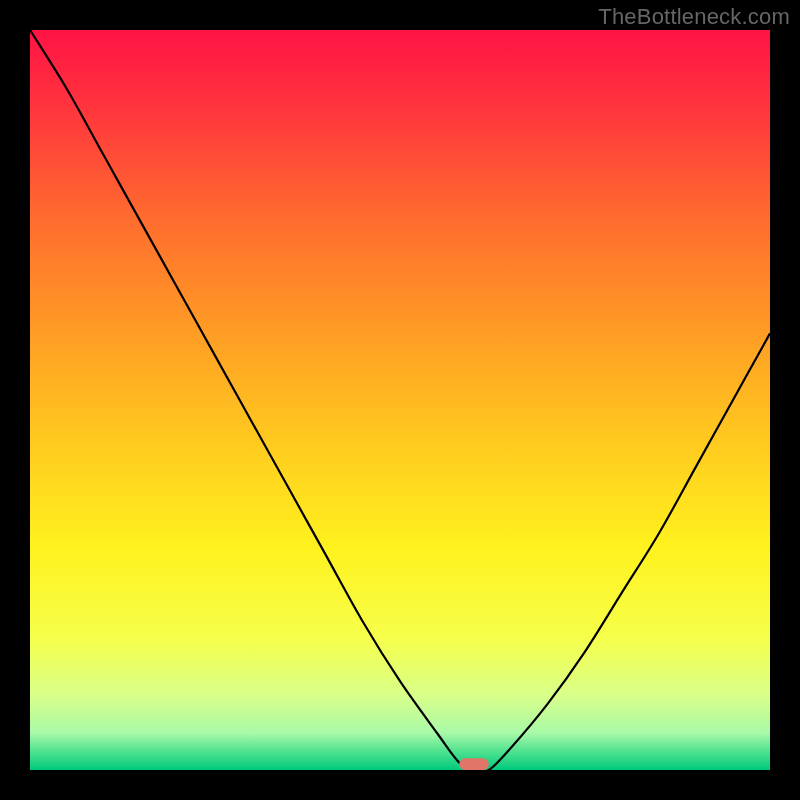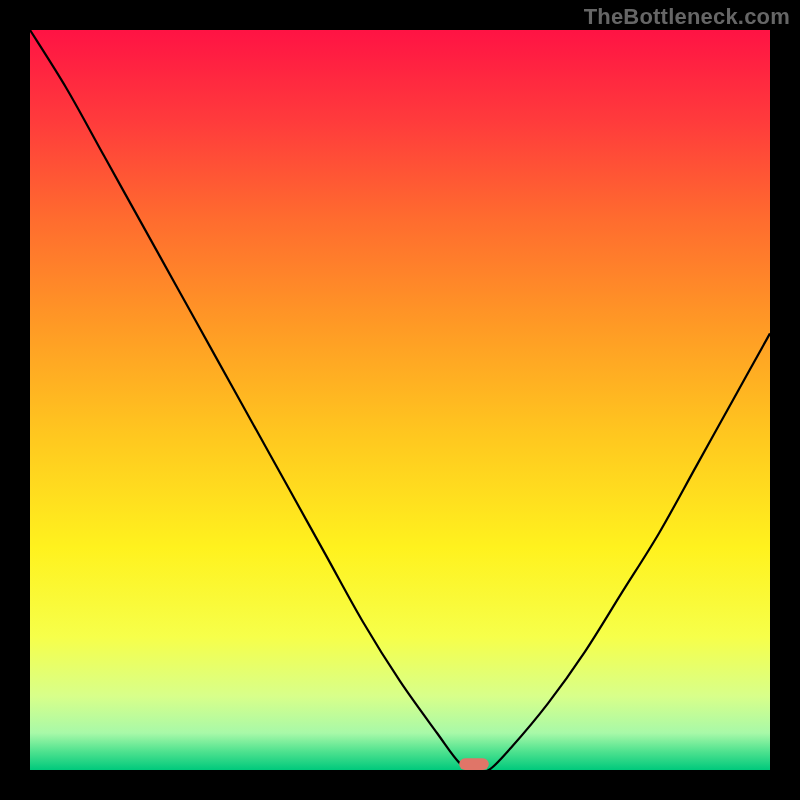--- a/index.html
+++ b/index.html
@@ -15,21 +15,21 @@
     width: 800px;
     height: 800px;
     background: #000;
   }
   .watermark {
     position: absolute;
     top: 4px;
     right: 10px;
     color: #666;
     font-size: 22px;
-    font-weight: 700;
+    font-weight: 400;
     letter-spacing: 0.2px;
     z-index: 10;
     margin-left: 24px;
   }
   .plot {
     position: absolute;
     left: 30px;
     top: 30px;
     width: 740px;
     height: 740px;

